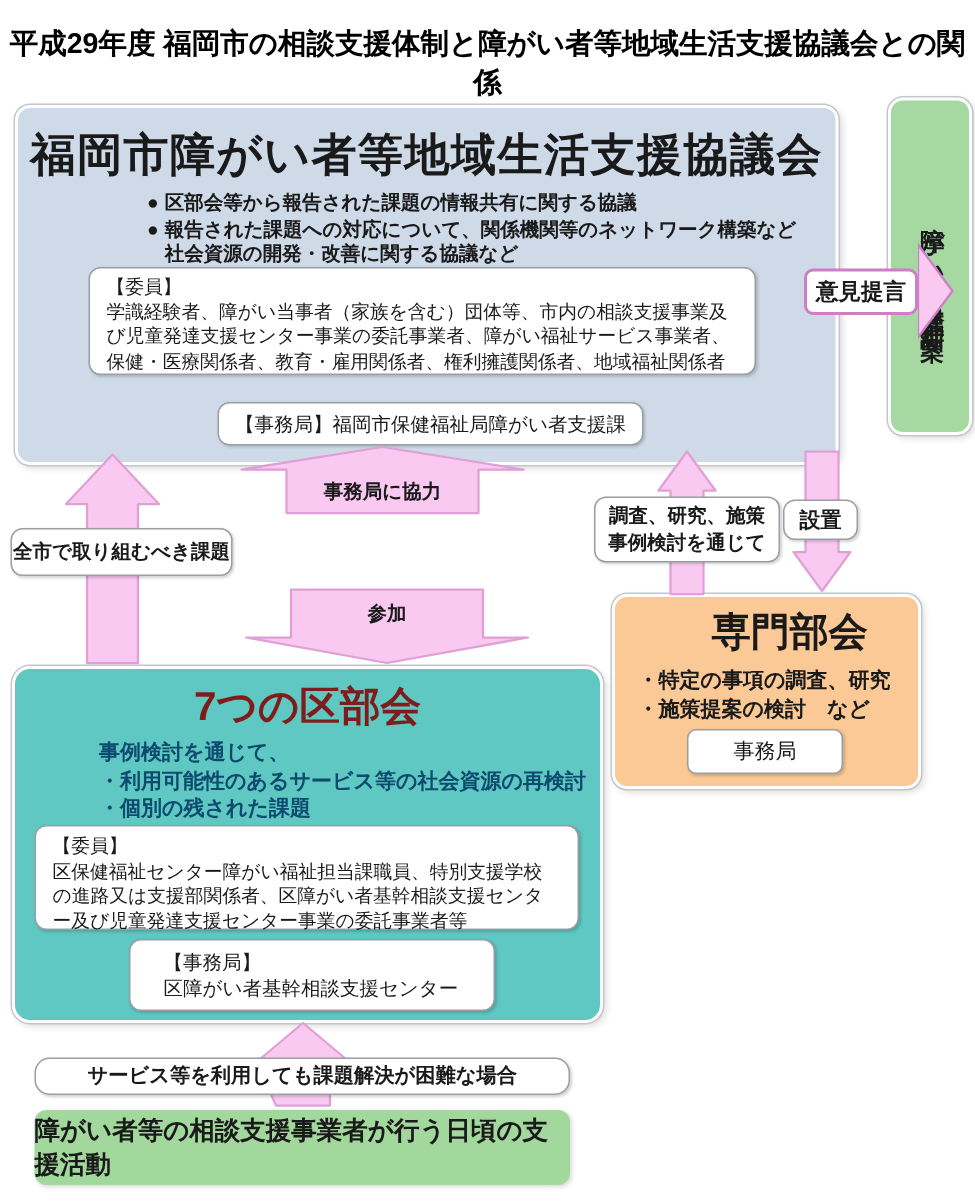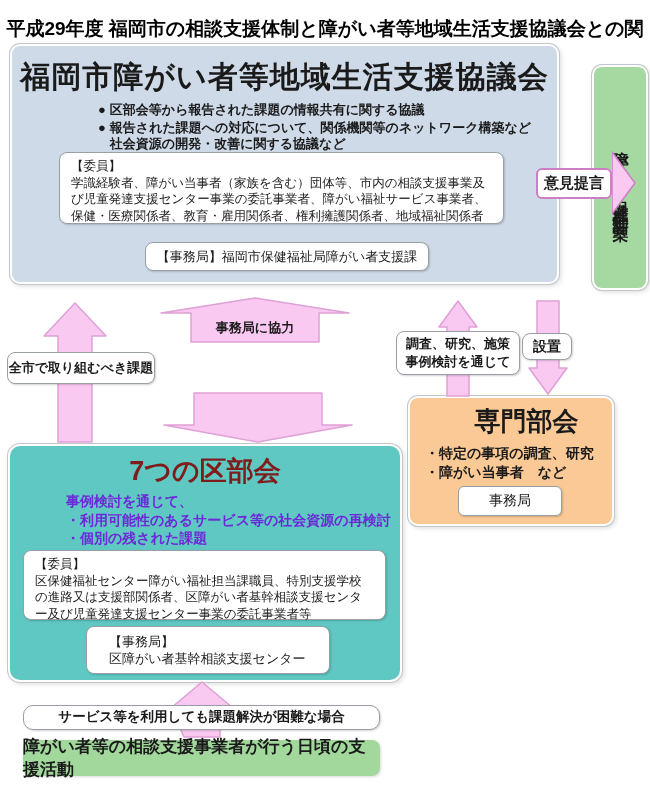--- a/index.html
+++ b/index.html
@@ -23,38 +23,38 @@
   .abs{position:absolute;}
   .page-title{
     position:absolute;left:0;top:16px;width:650px;text-align:center;
     font-size:19px;font-weight:bold;letter-spacing:0px;color:#000;
   }
   
   .cbox{
     position:absolute;border:2px solid #fff;border-radius:10px;
     box-shadow:0 0 0 1px #c3c7cb,2px 2px 5px rgba(0,0,0,.15);
   }
-  .council{left:10px;top:44px;width:549px;height:240px;background:var(--council_fill);}
+  .council{left:10px;top:70px;width:549px;height:240px;background:var(--council_fill);font-family:Liberation Mono, monospace;}
   .council-title{position:absolute;left:0;top:11px;width:100%;text-align:center;font-size:30px;font-weight:bold;letter-spacing:1px;}
   .council-bullets{position:absolute;left:86px;top:56px;font-size:13px;font-weight:bold;line-height:16px;}
   .bullet-line{display:flex;margin-bottom:2px;}
   .bullet-line .mark{margin-right:4px;}
   .bullet-line .btext{white-space:pre-line;}
   .white-box{
     position:absolute;background:#fff;border:1px solid var(--label_border);
     border-radius:8px;box-shadow:1px 1px 2px rgba(0,0,0,.18);
   }
   .members-box{left:47px;top:106px;width:445px;height:72px;padding:5px 11px;font-size:12.5px;line-height:16.5px;}
   .wb-text{white-space:pre-line;}
   .council-secretariat{left:133px;top:196px;width:284px;height:29px;display:flex;align-items:center;justify-content:center;font-size:13px;}
   
   .plan{left:592px;top:65px;width:56px;height:225px;background:var(--plan_fill);display:flex;align-items:center;justify-content:center;}
   .vtext{writing-mode:vertical-rl;font-size:16px;font-weight:bold;letter-spacing:4px;}
   
-  .opinion{left:536px;top:151px;height:64px;display:flex;align-items:center;z-index:5;text-align:center;}
+  .opinion{left:536px;top:162px;height:64px;display:flex;align-items:center;z-index:5;text-align:center;}
   .opinion-label{
     background:#fff;border:2px solid #cc7fc4;border-radius:6px;padding:4px 6px;
     font-size:15px;font-weight:bold;white-space:nowrap;
   }
   .opinion-head{display:block;}
   .opinion-head polygon{fill:var(--arrow_fill);stroke:#cc7fc4;stroke-width:1.5;}
   
   .block-arrow{position:absolute;z-index:2;overflow:visible;}
   .block-arrow polygon{fill:var(--arrow_fill);stroke:var(--arrow_stroke);stroke-width:1.5;stroke-linejoin:round;}
   .arrow-text{position:absolute;z-index:3;font-size:13px;font-weight:bold;text-align:center;}
@@ -76,26 +76,26 @@
     font-size:20px;font-weight:bold;box-shadow:1px 1px 3px rgba(0,0,0,.12);z-index:1;
   }
   
   .special{left:408px;top:396px;width:206px;height:130px;background:var(--special_fill);z-index:1;}
   .special-title{position:absolute;left:0;top:6px;width:100%;text-align:center;font-size:26px;font-weight:bold;padding-left:31px;}
   .special-bullets{position:absolute;left:15px;top:46px;font-size:14px;font-weight:bold;line-height:19px;}
   .special-secretariat{left:48px;top:88px;width:104px;height:30px;border-radius:6px;display:flex;align-items:center;justify-content:center;font-size:14px;}
   
   .ward{left:8px;top:444px;width:394px;height:238px;background:var(--ward_fill);border-radius:12px;z-index:1;}
   .ward-title{position:absolute;left:0;top:7px;width:100%;text-align:center;font-size:27px;font-weight:bold;color:#7f1d1d;}
-  .ward-desc{position:absolute;left:56px;top:46px;font-size:14px;font-weight:bold;line-height:18.5px;color:#6d28d9;}
+  .ward-desc{position:absolute;left:56px;top:46px;font-size:14px;font-weight:bold;line-height:18.5px;color:#0c4a6e;}
   .ward-members{left:13px;top:104px;width:363px;height:70px;padding:5px 11px;font-size:12.5px;line-height:16.5px;}
   .ward-secretariat{left:76px;top:180px;width:244px;height:48px;padding:6px 16px 6px 22px;font-size:13px;line-height:17px;}
   
   .daily{
-    position:absolute;left:23px;top:740px;width:357px;height:36px;background:var(--daily_fill);
+    position:absolute;left:23px;top:740px;width:357px;height:50px;background:var(--daily_fill);
     border-radius:8px;display:flex;align-items:center;justify-content:center;
     font-size:17px;font-weight:bold;box-shadow:1px 1px 3px rgba(0,0,0,.15);z-index:1;
   }
 </style>
 </head>
 <body>
 
 <div class="canvas">
 
   <h1 class="page-title">平成29年度 福岡市の相談支援体制と障がい者等地域生活支援協議会との関係</h1>
@@ -138,37 +138,38 @@
 
   <svg class="block-arrow" style="left:160px;top:297px;" width="190" height="46" viewBox="0 0 190 46">
       <polygon points="95,1 189,16 159,16 159,45 31,45 31,16 1,16"></polygon>
     </svg>
   <div class="arrow-text" style="left:160px;top:319px;width:190px;">事務局に協力</div>
 
 
   <svg class="block-arrow" style="left:163px;top:392px;" width="190" height="51" viewBox="0 0 190 51">
       <polygon points="31,1 159,1 159,33 189,33 95,50 1,33 31,33"></polygon>
     </svg>
+  <div class="arrow-text" style="left:163px;top:400px;width:190px;">参加</div>
 
   <svg class="block-arrow" style="left:438px;top:300px;" width="40" height="97" viewBox="0 0 40 97">
       <polygon points="20,1 39,27 31,27 31,96 9,96 9,27 1,27"></polygon>
     </svg>
   <div class="pill pill-survey">調査、研究、施策
 事例検討を通じて</div>
 
   <svg class="block-arrow" style="left:528px;top:300px;" width="40" height="95" viewBox="0 0 40 95">
       <polygon points="9,1 31,1 31,68 39,68 20,94 1,68 9,68"></polygon>
     </svg>
   <div class="pill pill-establish">設置</div>
 
   <section class="cbox special">
     <div class="special-title">専門部会</div>
     <div class="special-bullets">
       <div>・特定の事項の調査、研究</div>
-      <div>・障がい当事者　など</div>
+      <div>・施策提案の検討　など</div>
     </div>
     <div class="white-box special-secretariat">事務局</div>
   </section>
 
   <section class="cbox ward">
     <div class="ward-title">7つの区部会</div>
     <div class="ward-desc">
       <div>事例検討を通じて、</div>
       <div>・利用可能性のあるサービス等の社会資源の再検討</div>
       <div>・個別の残された課題</div>

